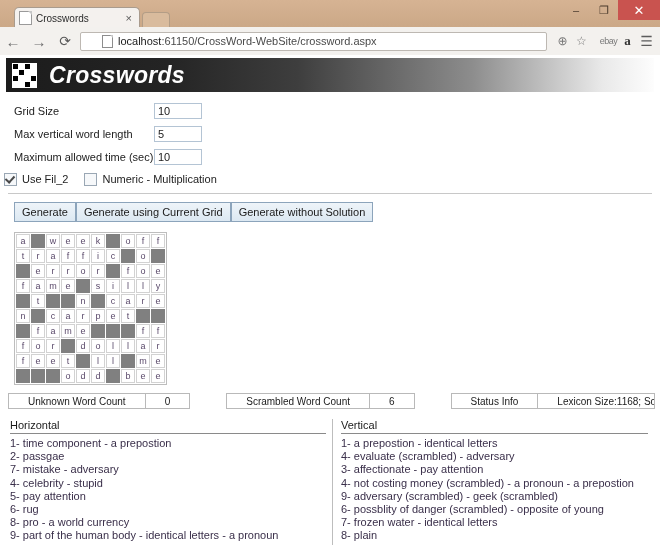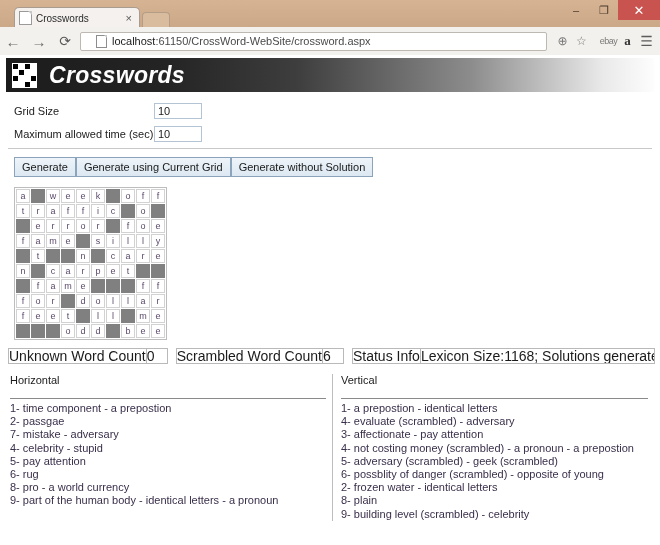--- a/index.html
+++ b/index.html
@@ -73,21 +73,21 @@
     display: flex; align-items: center;
   }
   .navbtn {
     width: 26px; text-align: center; font-size: 15px; color: #6d6d6d;
     flex: none; line-height: 1;
   }
   .navbtn.reload { font-size: 14px; color: #5a5a5a; }
   .omnibox {
     flex: 1; height: 19px; margin: 0 6px 0 2px;
     background: #fff; border: 1px solid #bdb8b2; border-radius: 2px;
-    display: flex; align-items: center; padding: 0 15px;
+    display: flex; align-items: center; padding: 0 21px;
     box-sizing: border-box;
   }
   .omnibox .pageicon {
     width: 9px; height: 11px; background: #fff;
     border: 1px solid #8d8d8d; margin-right: 5px; flex: none;
     position: relative;
   }
   .omnibox .pageicon:after{
     content:""; position:absolute; right:-1px; top:-1px;
     border-left: 3px solid transparent; border-top: 3px solid #c7c7c7;
@@ -193,39 +193,39 @@
     font-family: "Liberation Sans", sans-serif;
   }
   .cell.block { background: #808080; border-color: #808080; color: transparent; }
   
   .statusbar {
     margin: 8px 6px 0 8px;
     display: flex; align-items: stretch; height: 16px;
   }
   .stcell {
     border: 1px solid #b9b9b9;
-    font-size: 14px; color: #1a1a1a;
+    font-size: 10px; color: #1a1a1a;
     display: flex; align-items: center;
-    padding: 0 0;
+    padding: 0 19px;
     background: #fff;
     white-space: nowrap;
     box-sizing: border-box;
     margin-right: -1px;
   }
   .stcell.val { min-width: 22px; }
   .stcell.grow { flex: 1; overflow: hidden; }
   .stcell.sp { border: none; width: 10px; background: transparent; }
   
   .clues {
     display: flex; margin: 10px 6px 0 10px;
   }
   .cluecol { width: 50%; padding-right: 6px; box-sizing: border-box;}
   .cluecol.right { border-left: 1px solid #bdbdbd; padding-left: 8px; }
   .cluehead {
-    font-size: 11px; color: #1a1a1a; padding-bottom: 12px;
+    font-size: 11px; color: #1a1a1a; padding-bottom: 2px;
     border-bottom: 1px solid #8a8a8a;
     margin-bottom: 3px;
   }
   .clue {
     font-size: 11px; color: #3a2f4a; line-height: 13.2px;
     white-space: nowrap;
   }
 </style>
 </head>
 <body>
@@ -285,25 +285,35 @@
         </div>
       <div class="bannertitle">Crosswords</div>
     </div>
 
     <div class="form" id="form-rows">
         <div class="frow">
           <div class="flabel">Grid Size</div>
           <input class="finput" value="10" style="">
         </div>
         <div class="frow">
+          <div class="flabel">Max vertical word length</div>
+          <input class="finput" value="5" style="">
+        </div>
+        <div class="frow">
           <div class="flabel">Maximum allowed time (sec)</div>
           <input class="finput" value="10" style="">
         </div>
       </div>
 
+    <div class="checkrow" id="check-row">
+        <div class="cbox checked"></div>
+        <div class="ctext">Use Fil_2</div>
+        <div class="cbox"></div>
+        <div class="ctext">Numeric - Multiplication</div>
+      </div>
 
     <div class="hr"></div>
 
     <div class="btnrow" id="btn-row">
         <button class="btn">Generate</button>
         <button class="btn">Generate using Current Grid</button>
         <button class="btn">Generate without Solution</button>
       </div>
 
     <div class="gridwrap">
@@ -436,23 +446,23 @@
             <div class="clue">9- part of the human body - identical letters - a pronoun</div>
           </div>
       </div>
       <div class="cluecol right">
         <div class="cluehead">Vertical</div>
         <div id="v-clues">
             <div class="clue">1- a prepostion - identical letters</div>
             <div class="clue">4- evaluate (scrambled) - adversary</div>
             <div class="clue">3- affectionate - pay attention</div>
             <div class="clue">4- not costing money (scrambled) - a pronoun - a prepostion</div>
-            <div class="clue">5- adversary (scrambled) - geek (scrambled)</div>
+            <div class="clue">9- adversary (scrambled) - geek (scrambled)</div>
             <div class="clue">6- possblity of danger (scrambled) - opposite of young</div>
-            <div class="clue">2- frozen water - identical letters</div>
+            <div class="clue">7- frozen water - identical letters</div>
             <div class="clue">8- plain</div>
             <div class="clue">9- building level (scrambled) - celebrity</div>
           </div>
       </div>
     </div>
 
   </div>
 </div>
 
 </body></html>

